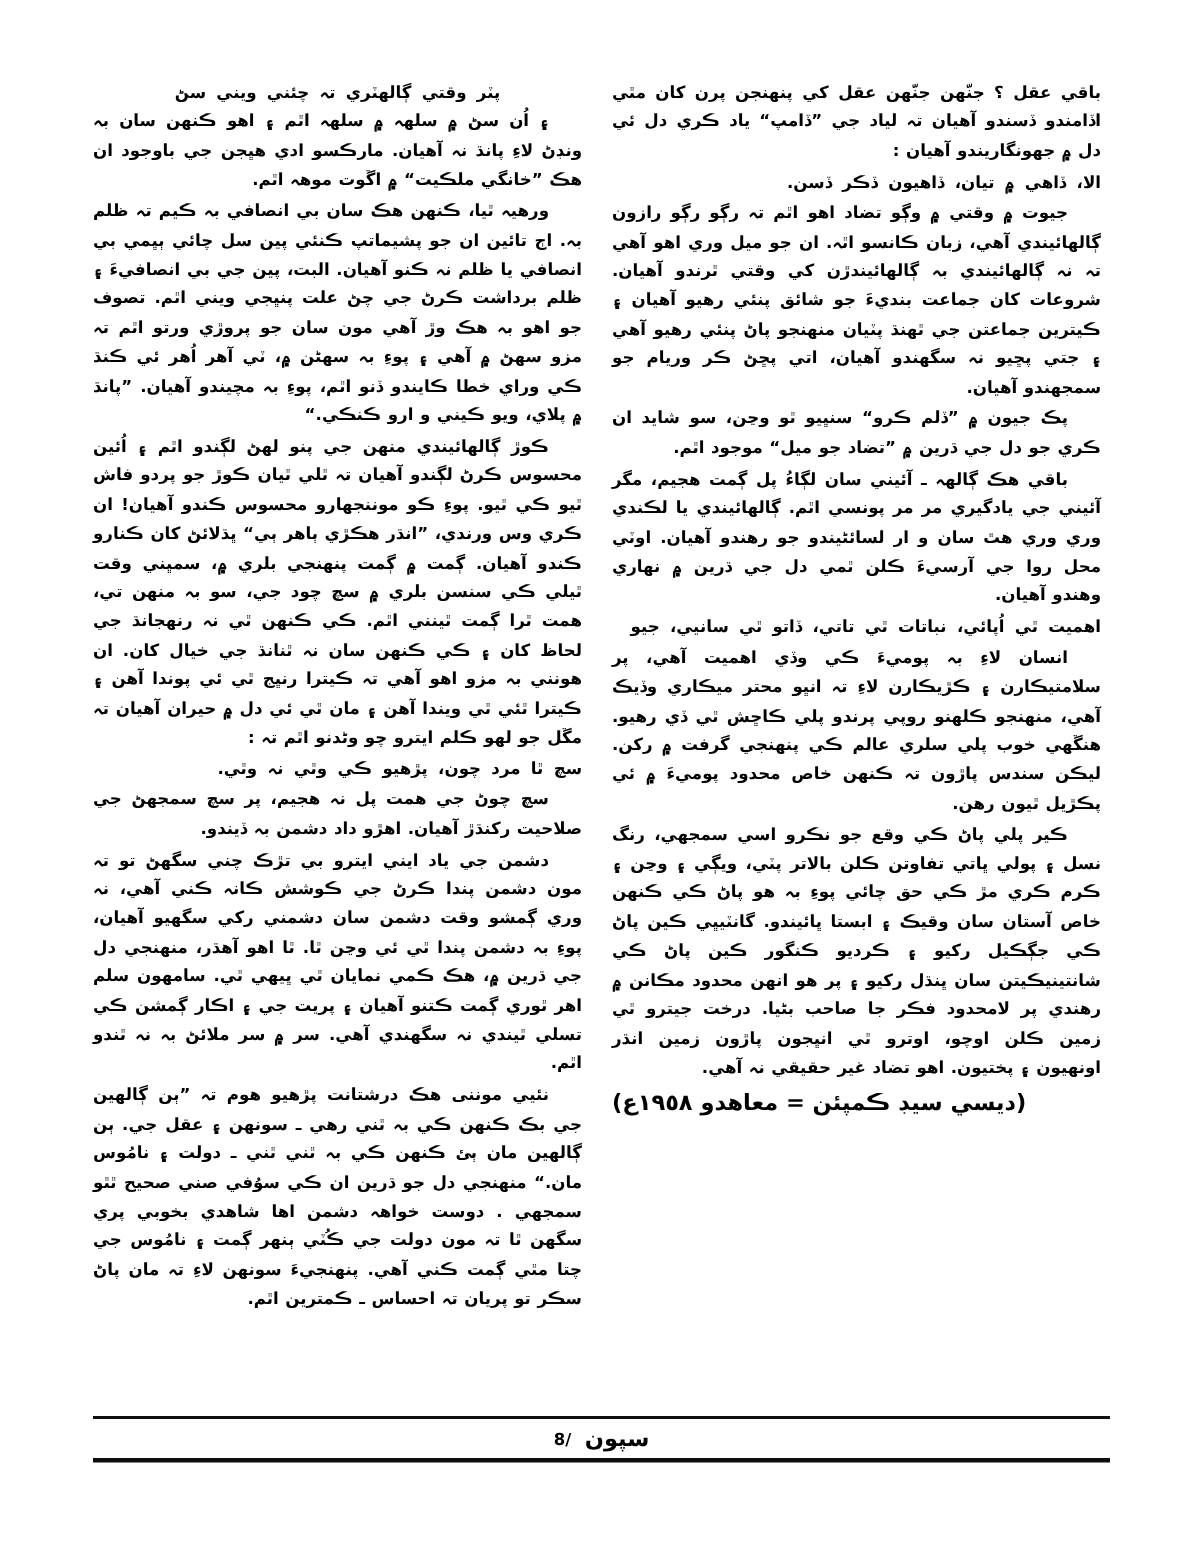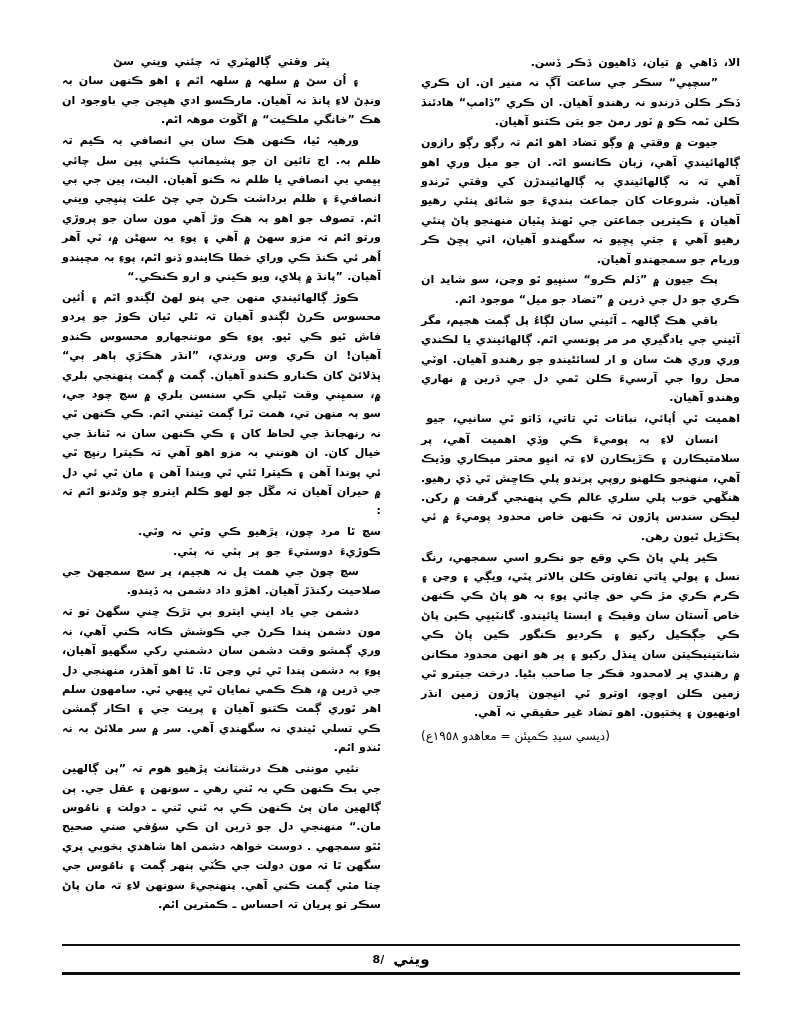--- a/index.html
+++ b/index.html
@@ -20,21 +20,21 @@
 
   
   .columns {
     position: absolute;
     top: 52px;
     left: 62px;
     width: 678px;
     height: 865px;
     display: flex;
     flex-direction: row-reverse; 
-    gap: 40px;
+    gap: 20px;
   }
   .col {
     width: 326px;
     direction: rtl;
     text-align: justify;
     text-justify: inter-word;
   }
 
   
   .para {
@@ -57,23 +57,23 @@
     text-align: right;
     margin: 0;
     word-spacing: 3px;
   }
   .verse.lead {
     text-align: center;
   }
   .verse-block { margin: 1px 0 1px 0; }
 
   .attribution {
-    font-size: 12px;
+    font-size: 15px;
     line-height: 20px;
-    font-weight: 400;
+    font-weight: 700;
     text-align: left;
     margin: 4px 0 0 0;
     letter-spacing: 0.2px;
   }
 
   
   .footer {
     position: absolute;
     left: 62px;
     top: 944px;
@@ -119,38 +119,37 @@
       <p class="verse lead">پٽر وقتي ڳالهٽري تہ چئني ويني سڻ</p>
 
       <p class="para">۽ اُن سڻ ۾ سلهہ ۾ سلهہ اٿم ۽ اهو ڪنهن سان بہ ونڊڻ لاءِ پانڌ نہ آهيان. مارڪسو ادي هڀجن جي باوجود ان هڪ ”خانگي ملڪيت“ ۾ اڱوت موهہ اٿم.</p>
 
       <p class="para">ورهيہ ٿيا، ڪنهن هڪ سان بي انصافي بہ ڪيم تہ ظلم بہ. اڄ تائين ان جو پشيماتپ ڪنئي پين سل چائي ٻڀمي بي انصافي يا ظلم نہ ڪنو آهيان. البت، پين جي بي انصافيءَ ۽ ظلم برداشت ڪرڻ جي چڻ علت پنڀجي ويني اٿم. تصوف جو اهو بہ هڪ وڙ آهي مون سان جو پروڙي ورتو اٿم تہ مزو سهڻ ۾ آهي ۽ پوءِ بہ سهڻن ۾، ٽي آهر اُهر ئي ڪنڌ ڪي وراي خطا ڪايندو ڏنو اٿم، پوءِ بہ مچيندو آهيان. ”پانڌ ۾ پلاي، ويو ڪيني و ارو ڪنڪي.“</p>
 
       <p class="para">ڪوڙ ڳالهائيندي منهن جي پنو لهڻ لڳندو اٿم ۽ اُئين محسوس ڪرڻ لڳندو آهيان تہ ٿلي ٿيان ڪوڙ جو پردو فاش ٿيو ڪي ٿيو. پوءِ ڪو موننجهارو محسوس ڪندو آهيان! ان ڪري وس ورندي، ”انڌر هڪڙي ٻاهر ٻي“ ڀڌلائڻ کان ڪنارو ڪندو آهيان. ڳمت ۾ ڳمت پنهنجي بلري ۾، سمڀني وقت ٿيلي ڪي سنسن بلري ۾ سچ چود جي، سو بہ منهن تي، همت ٿرا ڳمت ٿينني اٿم. ڪي ڪنهن ٿي نہ رنهجانڌ جي لحاظ کان ۽ ڪي ڪنهن سان نہ ٿنانڌ جي خيال کان. ان هونني بہ مزو اهو آهي تہ ڪيترا رنڀج ٿي ئي پوندا آهن ۽ ڪيترا ٿئي ٿي ويندا آهن ۽ مان ٿي ئي دل ۾ حيران آهيان تہ مڱل جو لهو ڪلم ايترو چو وڻدنو اٿم تہ :</p>
 
       <div class="verse-block">
         <p class="verse">سچ ٿا مرد چون، پڙهيو ڪي وٿي نہ وٿي.</p>
-        <p class="verse">ڪوڙيءَ دوستيءَ جو ٻر ٻٽي نہ  ٻٽي.</p>
       </div>
 
       <p class="para">سچ چوڻ جي همت پل نہ هجيم، پر سچ سمجهڻ جي صلاحيت رکنڌڙ آهيان. اهڙو داد دشمن بہ ڏيندو.</p>
 
       <p class="para">دشمن جي ياد ايني ايترو بي تڙڪ چني سگهڻ تو تہ مون دشمن پندا ڪرڻ جي ڪوشش ڪانہ ڪني آهي، نہ وري ڳمشو وقت دشمن سان دشمني رکي سگهيو آهيان، پوءِ بہ دشمن پندا ٿي ئي وڃن ٿا. ٿا اهو آهڌر، منهنجي دل جي ڌرين ۾، هڪ ڪمي نمايان ٿي ڀيهي ٿي. سامهون سلم اهر ٿوري ڳمت ڪتنو آهيان ۽ پريت جي ۽ اڪار ڳمشن ڪي تسلي ٿيندي نہ سگهندي آهي. سر ۾ سر ملائڻ بہ نہ ٿندو اٿم.</p>
 
       <p class="para">نئيي موننی هڪ درشتانت پڙهيو هوم تہ ”ٻن ڳالهين جي بڪ ڪنهن ڪي بہ ٿني رهي ـ سونهن ۽ عقل جي. ٻن ڳالهين مان ٻئ ڪنهن ڪي بہ ٿني ٿني ـ دولت ۽ نامُوس مان.“ منهنجي دل جو ڌرين ان ڪي سوُفي صني صحيح ٿٿو سمجهي . دوست خواهہ دشمن اها شاهدي بخوبي پري سگهن ٿا تہ مون دولت جي ڪُٽي ٻنهر ڳمت ۽ نامُوس جي چتا مٿي ڳمت ڪني آهي. پنهنجيءَ سونهن لاءِ تہ مان پاڻ سڪر تو پريان تہ احساس ـ ڪمترين اٿم.</p>
     </div>
 
     <div class="col">
 
+      <p class="para noindent">باقي عقل ؟ جنّهن جنّهن عقل کي پنهنجن پرن کان مٿي اڏامندو ڏسندو آهيان تہ لياد جي ”ڏامپ“ ياد ڪري دل ئي دل ۾ جهونگاريندو آهيان :</p>
 
       <div class="verse-block">
         <p class="verse">الا، ڏاهي ۾ تيان، ڏاهيون ڏڪر ڏسن.</p>
       </div>
 
-      <p class="para">”سچپي“ سڪر جي ساعت آڳ نہ منير ان. ان ڪري ڏڪر ڪلن ڌرندو نہ رهندو آهيان. ان ڪري ”ڏامپ“ هادئنڌ ڪلن ٿمہ ڪو ۾ ٽور رمڻ جو يتن ڪتنو آهيان.</p>
 
       <p class="para">جيوت ۾ وقتي ۾ وڳو تضاد اهو اٿم تہ رڳو رڳو رازون ڳالهائيندي آهي، زبان ڪانسو اٿہ. ان جو ميل وري اهو آهي تہ نہ ڳالهائيندي بہ ڳالهائيندڙن کي وقتي ٿرندو آهيان. شروعات کان جماعت بنديءَ جو شائق پنئي رهيو آهيان ۽ ڪيترين جماعتن جي ٿهنڌ پٽيان منهنجو پاڻ پنئي رهيو آهي ۽ جتي پڇيو نہ سگهندو آهيان، اتي پڇڻ ڪر وريام جو سمجهندو آهيان.</p>
 
       <p class="para">پڪ جيون ۾ ”ڏلم ڪرو“ سنڀيو ٿو وڃن، سو شايد ان ڪري جو دل جي ڌرين ۾ ”تضاد جو ميل“ موجود اٿم.</p>
 
       <p class="para">باقي هڪ ڳالهہ ـ آئيني سان لڳاءُ پل ڳمت هجيم، مگر آئيني جي يادگيري مر مر پونسي اٿم. ڳالهائيندي يا لڪندي وري وري هٿ سان و ار لسائڻيندو جو رهندو آهيان. اوٽي محل روا جي آرسيءَ ڪلن ٿمي دل جي ڌرين ۾ نهاري وهندو آهيان.</p>
 
 
       <div class="verse-block">
         <p class="verse">اهميت ٿي اُپائي، نباتات ٿي تاتي، ڏاتو ٿي سانيي، جيو</p>
@@ -161,19 +160,19 @@
       <p class="para">ڪير پلي پاڻ ڪي وقع جو نڪرو اسي سمجهي، رنگ نسل ۽ پولي ڀاتي تفاوتن ڪلن بالاتر پٽي، ويڳي ۽ وڃن ۽ ڪرم ڪري مڙ ڪي حق چائي پوءِ بہ هو پاڻ ڪي ڪنهن خاص آستان سان وقيڪ ۽ ابستا ڀائيندو. گانٽيڀي ڪين پاڻ ڪي جڳڪيل رکيو ۽ ڪرديو ڪنگور ڪين پاڻ ڪي شانتينيڪيتن سان ڀنڌل رکيو ۽ پر هو انهن محدود مڪانن ۾ رهندي پر لامحدود فڪر جا صاحب بڻيا. درخت جيترو ٿي زمين ڪلن اوچو، اوترو ٿي انڀجون پاڙون زمين انڌر اونهيون ۽ پختيون. اهو تضاد غير حقيقي نہ آهي.</p>
 
       <p class="attribution">(ديسي سيڊ ڪمپئن = معاهدو ١٩٥٨ع)</p>
     </div>
 
   </div>
 
   <div class="footer">
     <div class="rule"></div>
     <div class="footer-band">
-      <span class="footer-title">ويني</span>
+      <span class="footer-title">سپون</span>
       <span class="footer-page">8/</span>
     </div>
     <div class="rule bottom"></div>
   </div>
 
 </div>
 
 </body></html>

